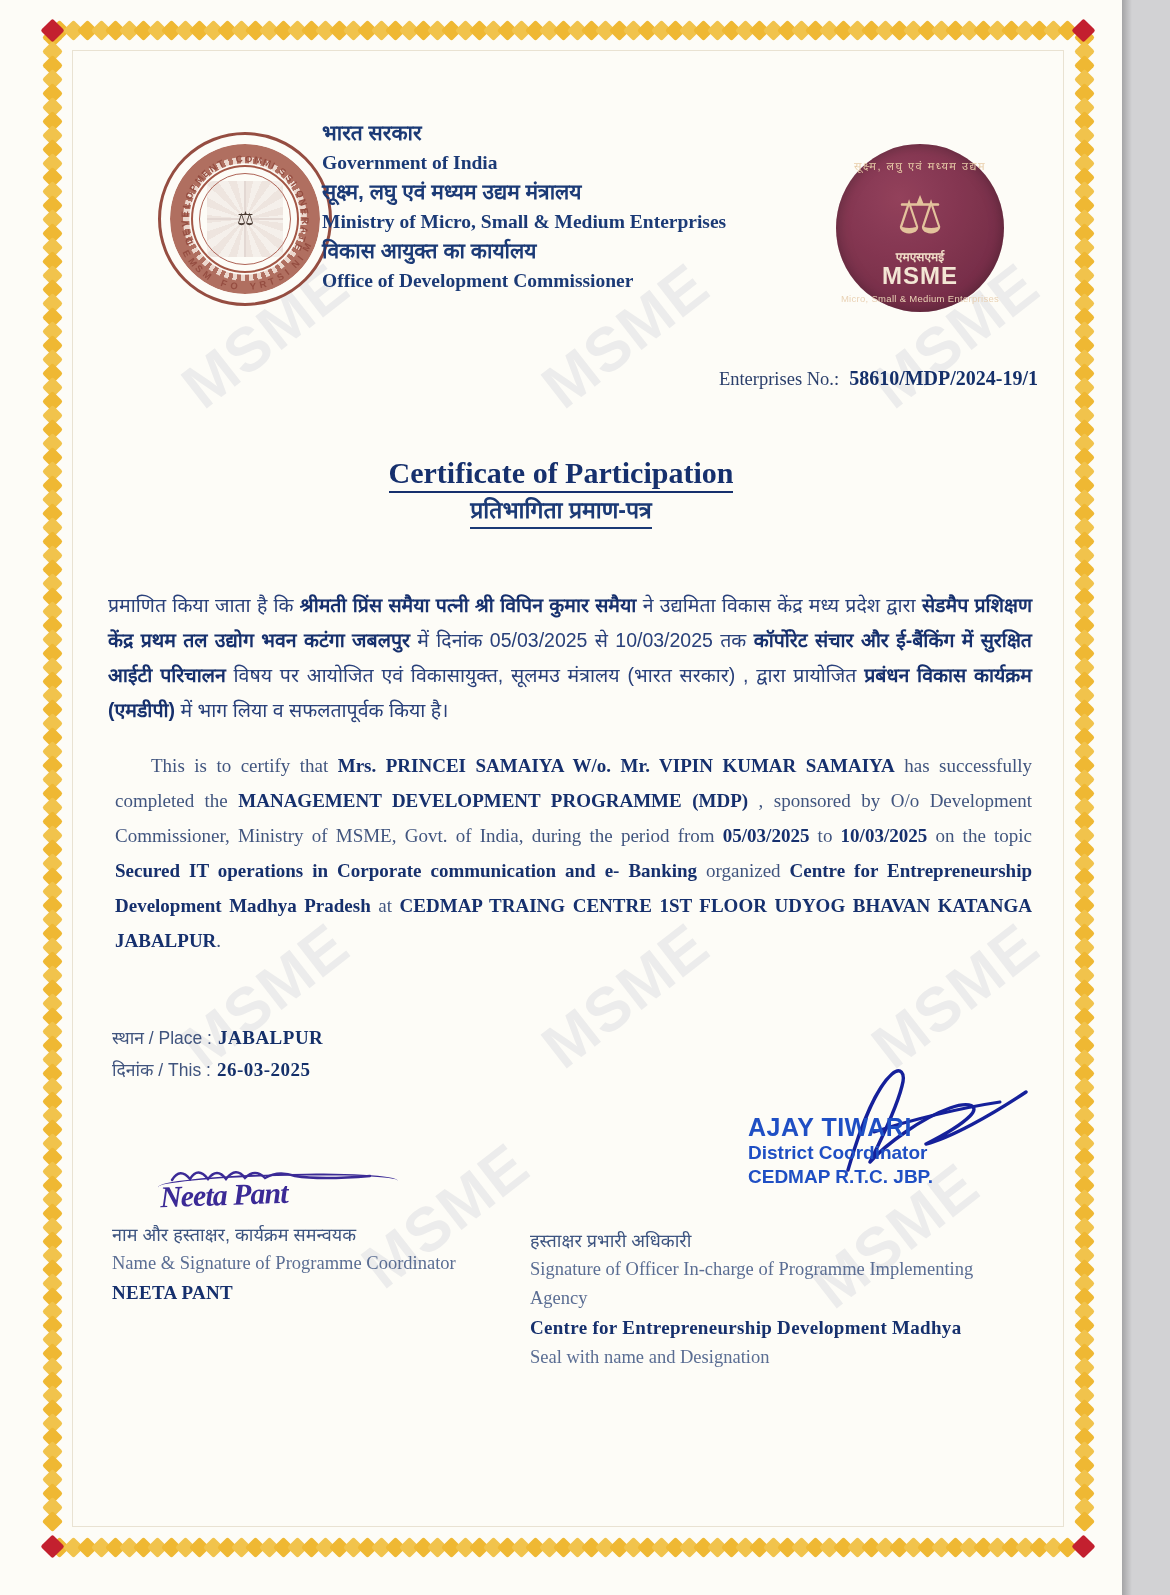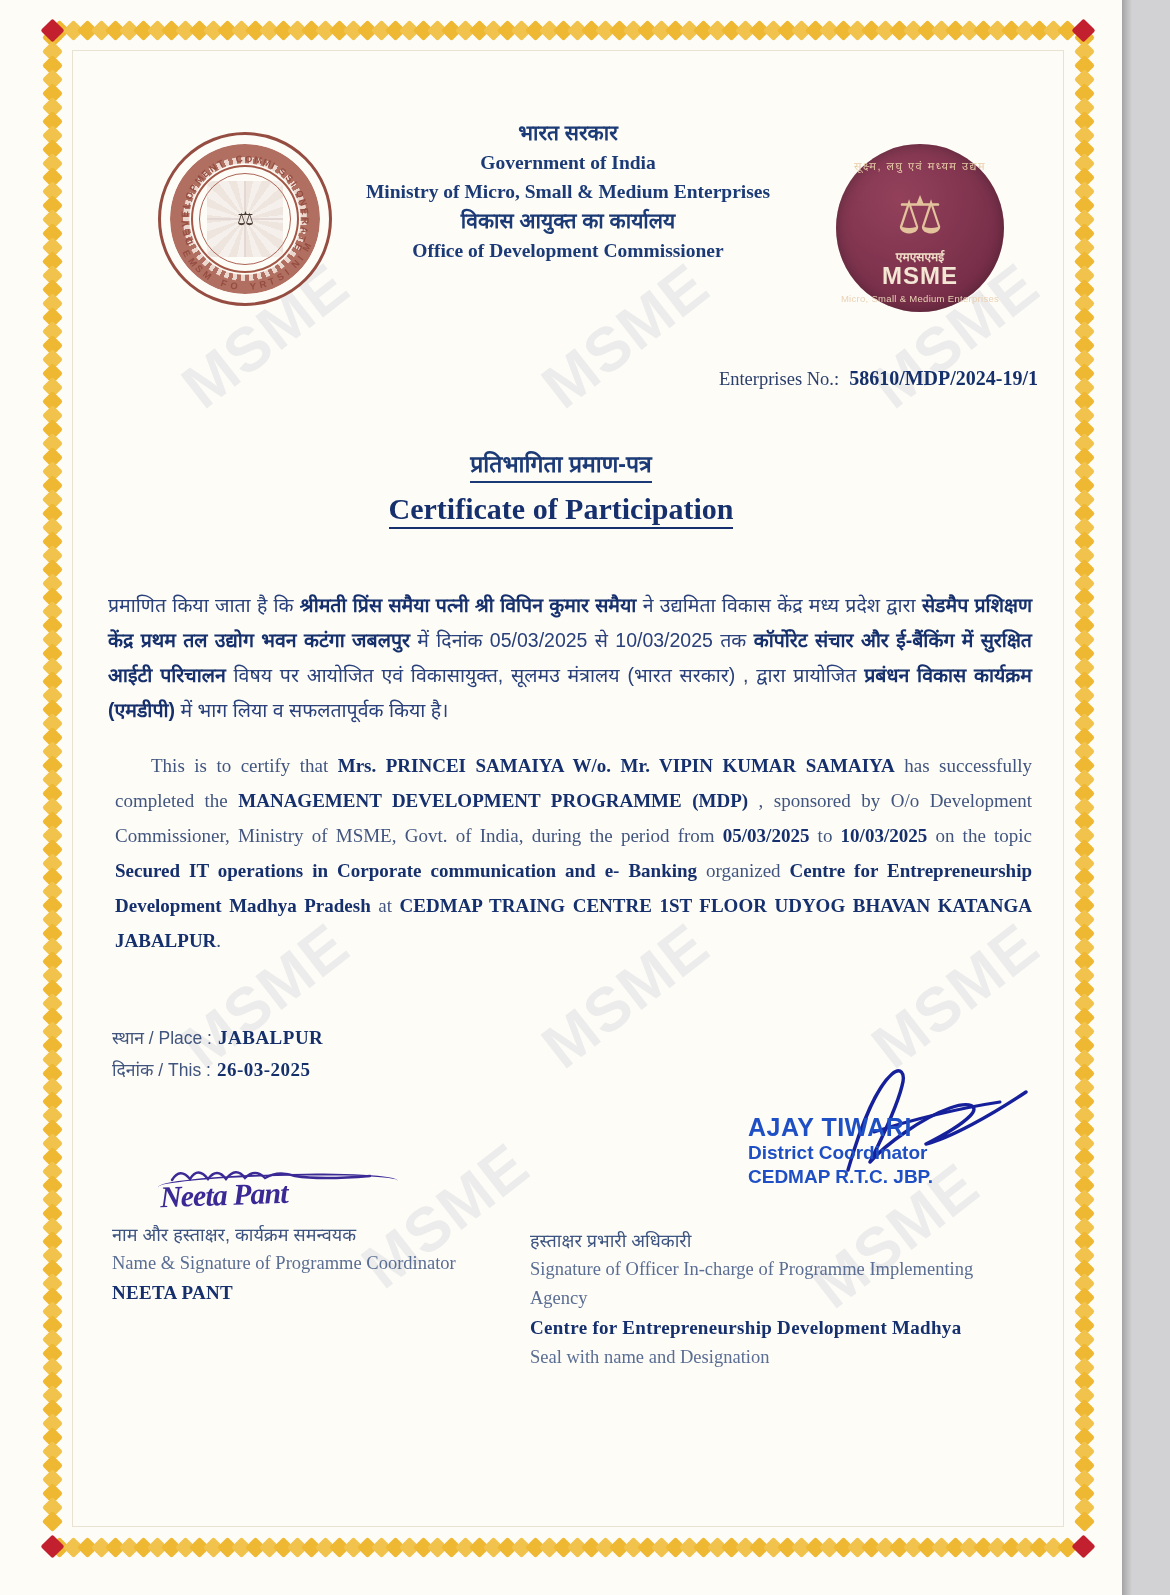--- a/index.html
+++ b/index.html
@@ -118,21 +118,21 @@
     font-family:"Liberation Sans", sans-serif; font-size:24px; font-weight:900;
     color:#f3e5d2; letter-spacing:1px;
   }
   .seal-right .txt-bottom {
     position:absolute; left:0; right:0; bottom:8px; text-align:center;
     font-family:"Liberation Sans", sans-serif; font-size:9.5px; color:#e8cfb0;
     letter-spacing:.3px;
   }
 
   
-  .header { position:absolute; left:333px; top:118px; width:470px; text-align:center; }
+  .header { position:absolute; left:322px; top:118px; width:470px; text-align:left; }
   .header .hi { font-family:"Liberation Sans", sans-serif; font-weight:700; color:#1b3a76;
                 font-size:21px; line-height:30px; }
   .header .en { font-family:"Liberation Serif", serif; font-weight:700; color:#1b3a76;
                 font-size:19.5px; line-height:29px; }
 
   .certno {
     position:absolute; right:84px; top:367px;
     font-family:"Liberation Serif", serif; font-size:18.5px; color:#2b3f6b;
   }
   .certno b { font-weight:700; color:#15306a; margin-left:10px; font-size:20px; }
@@ -656,32 +656,33 @@
     <div class="txt-top">सूक्ष्म, लघु एवं मध्यम उद्यम</div>
     <div class="emblem2">⚖</div>
     <div class="hn">एमएसएमई</div>
     <div class="msme">MSME</div>
     <div class="txt-bottom">Micro, Small &amp; Medium Enterprises</div>
   </div>
 
   <div class="header">
     <div class="hi">भारत सरकार</div>
     <div class="en">Government of India</div>
+    <div class="hi">सूक्ष्म, लघु एवं मध्यम उद्यम मंत्रालय</div>
     <div class="en">Ministry of Micro, Small &amp; Medium Enterprises</div>
     <div class="hi">विकास आयुक्त का कार्यालय</div>
     <div class="en">Office of Development Commissioner</div>
   </div>
 
   <div class="certno">
     <span>Enterprises No.:</span><b>58610/MDP/2024-19/1</b>
   </div>
 
   <div class="title-block">
+    <div><span class="title-en">Certificate of Participation</span></div>
     <div><span class="title-hi">प्रतिभागिता प्रमाण-पत्र</span></div>
-    <div><span class="title-en">Certificate of Participation</span></div>
   </div>
 
   <div class="body-hi">
     <span>प्रमाणित किया जाता है कि </span><b>श्रीमती प्रिंस समैया पत्नी श्री विपिन कुमार समैया</b><span> ने उद्यमिता विकास केंद्र मध्य प्रदेश द्वारा </span><b>सेडमैप प्रशिक्षण केंद्र प्रथम तल उद्योग भवन कटंगा जबलपुर</b><span> में दिनांक </span><span>05/03/2025</span><span> से </span><span>10/03/2025</span><span> तक </span><b>कॉर्पोरेट संचार और ई-बैंकिंग में सुरक्षित आईटी परिचालन</b><span> विषय पर आयोजित एवं विकासायुक्त, सूलमउ मंत्रालय (भारत सरकार) , द्वारा प्रायोजित </span><b>प्रबंधन विकास कार्यक्रम (एमडीपी)</b><span> में भाग लिया व सफलतापूर्वक किया है।</span>
   </div>
 
   <div class="body-en">
     <span class="i1"></span><span>This is to certify that </span><b>Mrs. PRINCEI SAMAIYA  W/o. Mr. VIPIN KUMAR SAMAIYA</b><span> has successfully completed the </span><b>MANAGEMENT DEVELOPMENT PROGRAMME (MDP)</b><span> , sponsored by O/o Development Commissioner, Ministry of MSME, Govt. of India, during the period from </span><b>05/03/2025</b><span> to </span><b>10/03/2025</b><span> on the topic </span><b>Secured IT operations in Corporate communication and e- Banking</b><span> organized </span><b>Centre for Entrepreneurship Development Madhya Pradesh</b><span> at </span><b>CEDMAP TRAING CENTRE 1ST FLOOR UDYOG BHAVAN KATANGA JABALPUR</b><span>.</span>
   </div>
 

